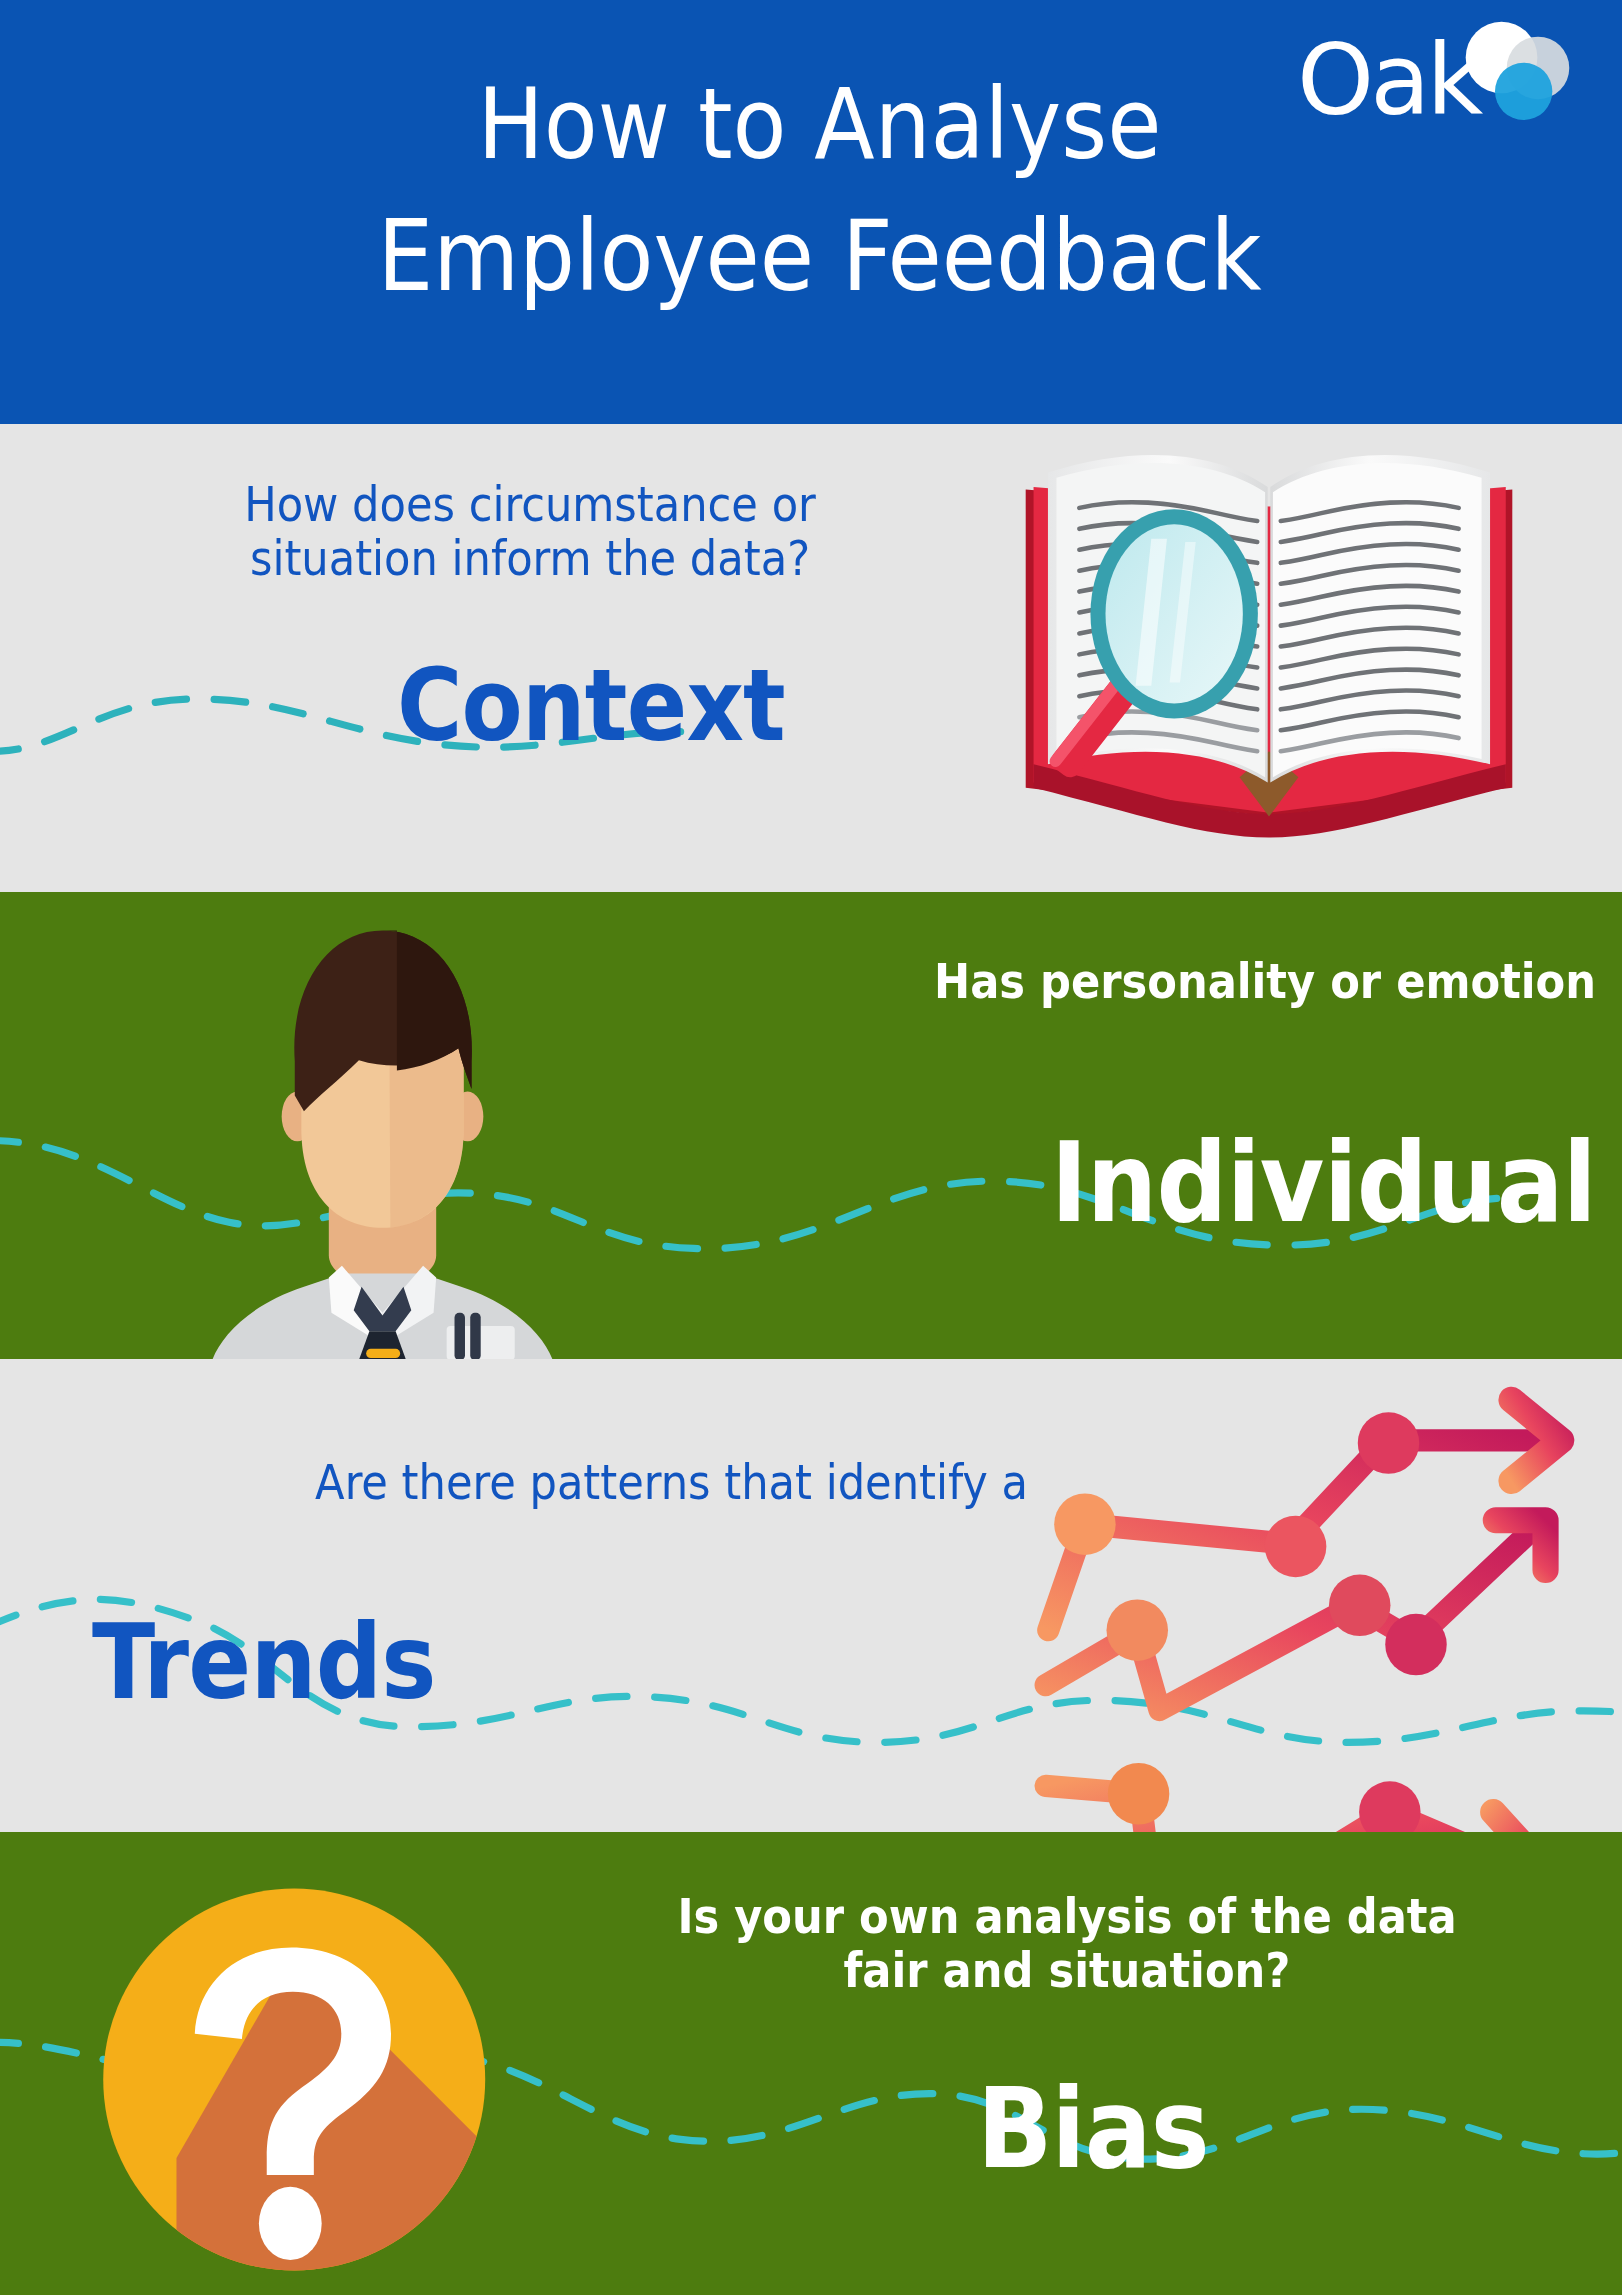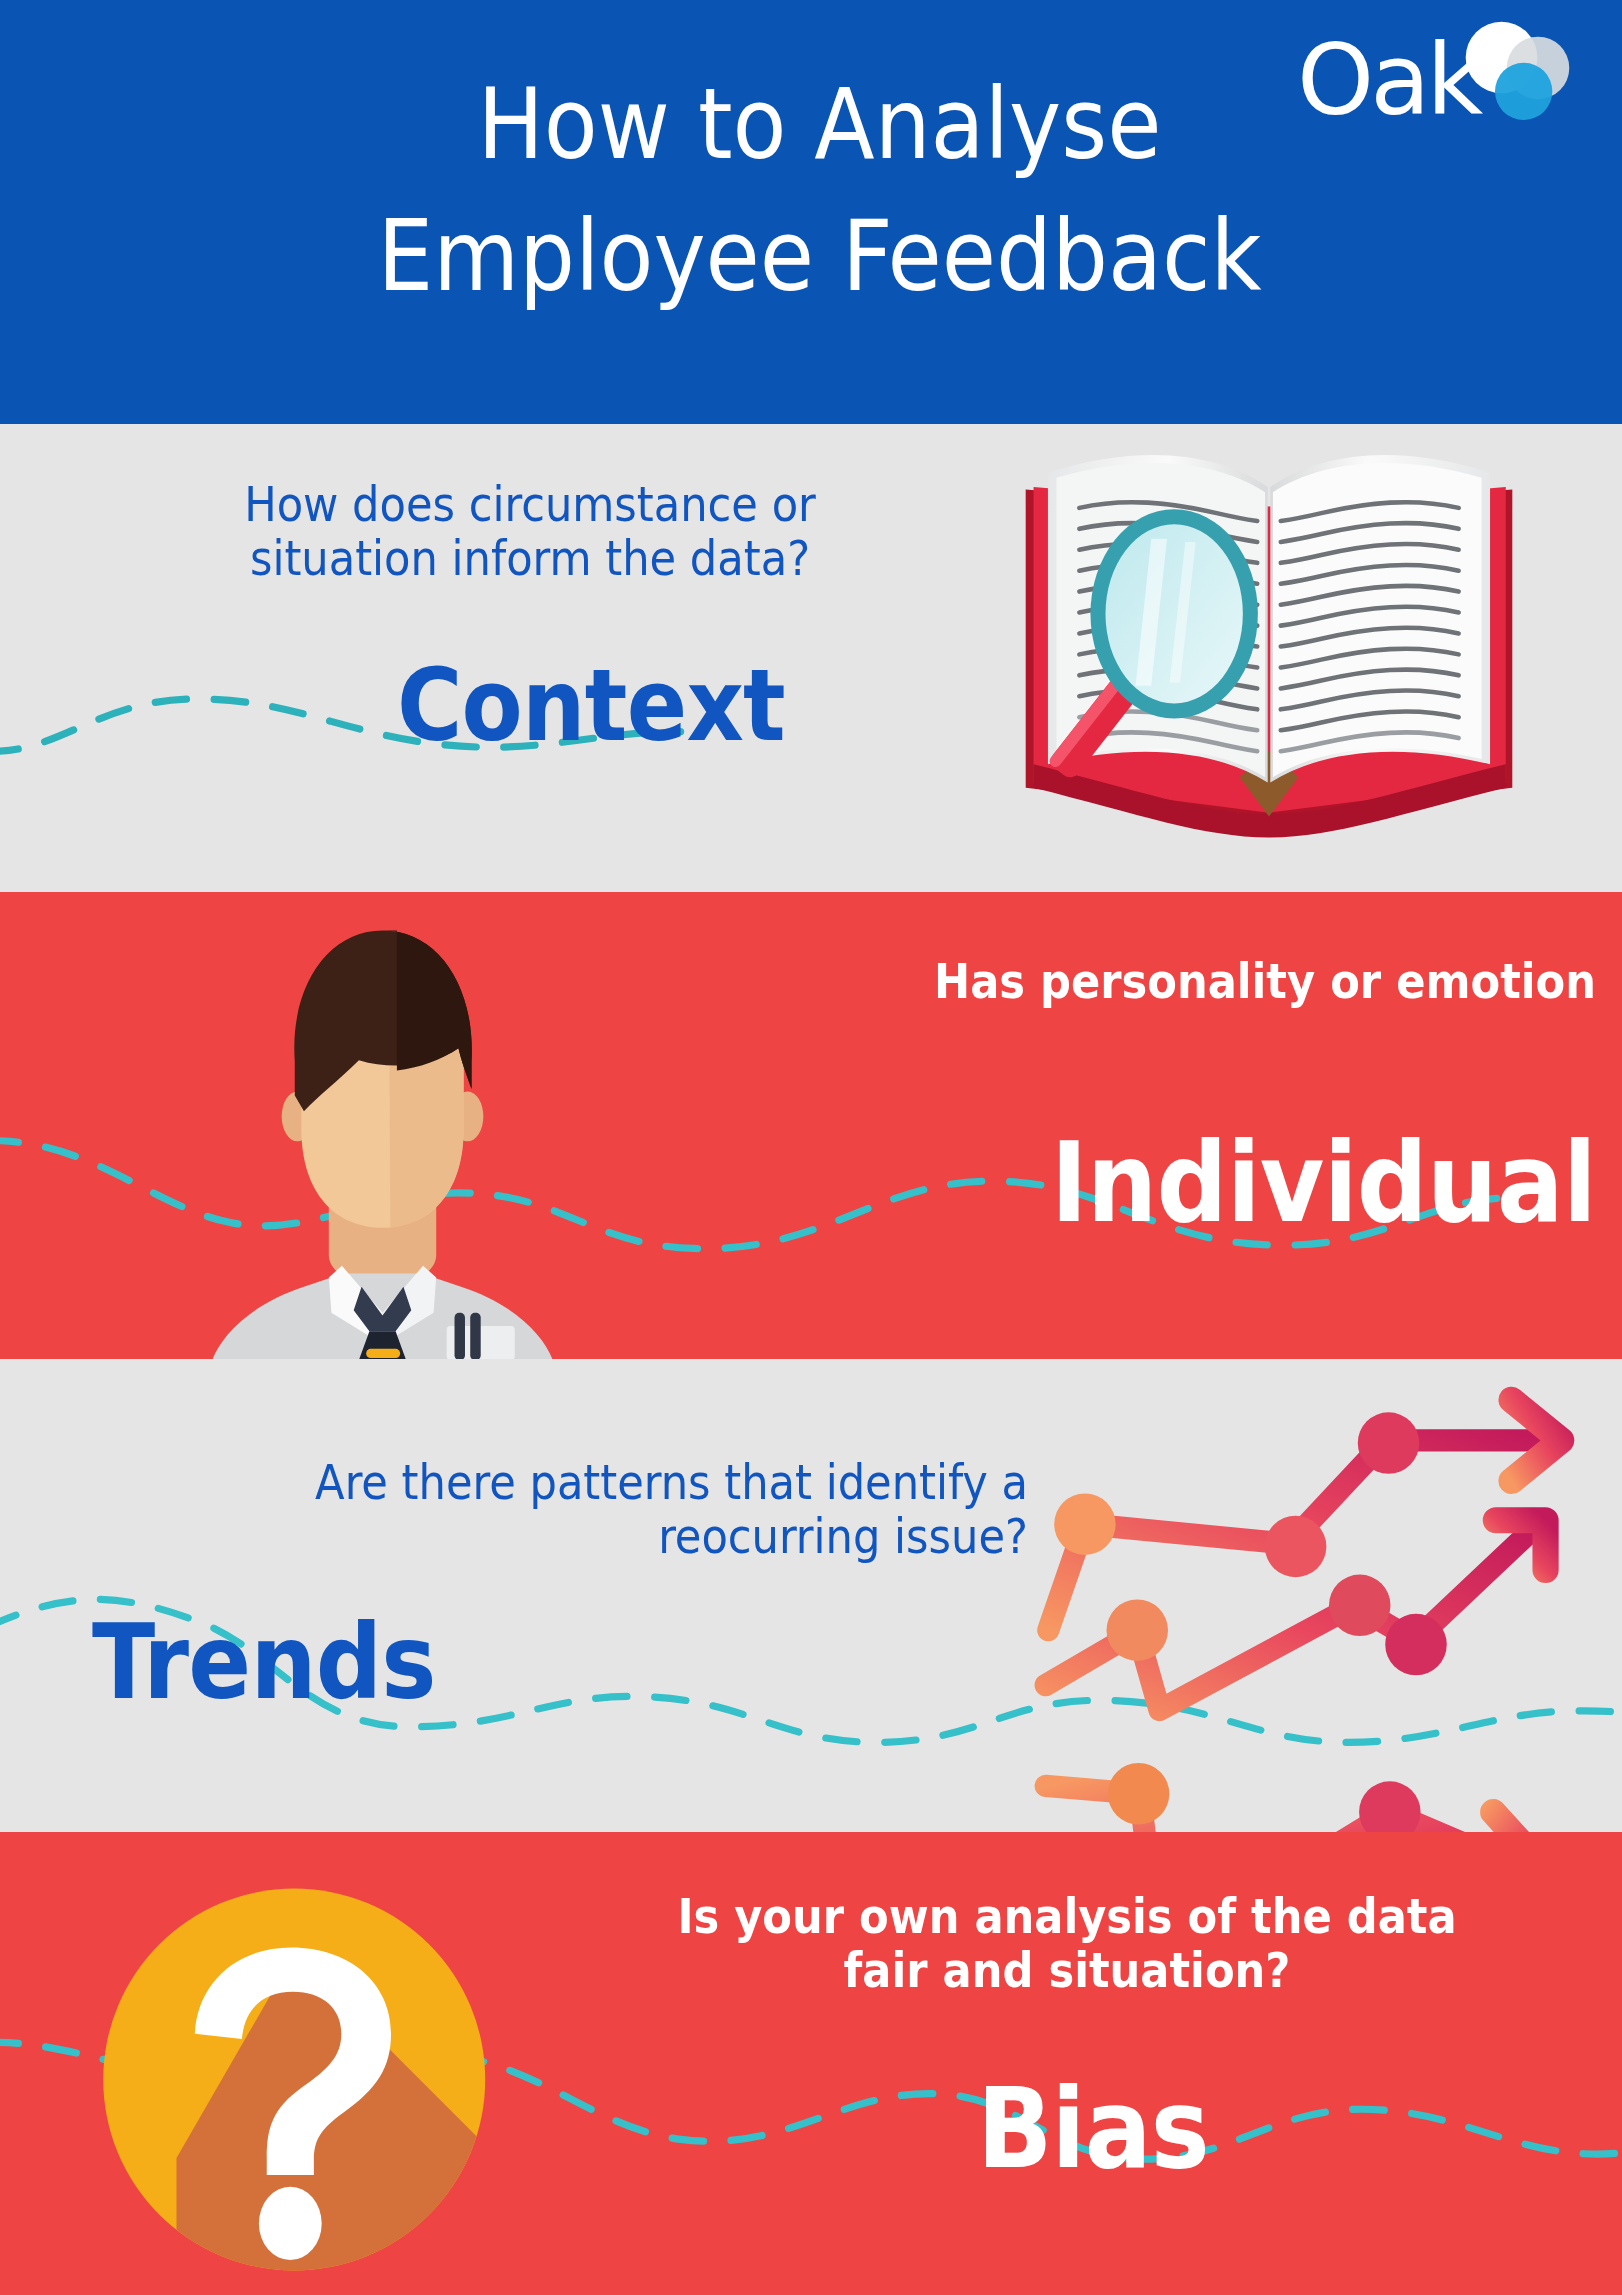--- a/index.html
+++ b/index.html
@@ -30,21 +30,21 @@
     font-family:"DejaVu Sans Condensed","Liberation Sans", sans-serif;
     font-size:98px; font-weight:300; line-height:1.35;
     letter-spacing:0px;
     padding-left:16px;
   }
   .header-title .tline { display:block; }
 
   
   .section { position:absolute; left:0; width:1623px; overflow:hidden; }
   .sec-white { background:#e5e5e5; }
-  .sec-blue  { background:#ef4444; }
+  .sec-blue  { background:#4d7c0f; }
 
   .sec1 { top:424px;  height:468px; }
   .sec2 { top:892px; height:467px; }
   .sec3 { top:1359px; height:473px; }
   .sec4 { top:1832px; height:463px;text-decoration:underline; }
 
   
   .wave { position:absolute; left:0; width:1623px; height:100%; top:0;
           pointer-events:none; }
 
@@ -253,21 +253,20 @@
 
     <svg class="wave" viewBox="0 0 2480 723" preserveAspectRatio="none">
       <path d="M -20 410 C 110 350 190 360 300 400 C 420 444 470 560 620 562
                C 780 564 840 512 980 516 C 1140 520 1190 586 1340 586
                C 1500 586 1540 516 1700 522 C 1860 528 1920 586 2060 586
                C 2200 586 2280 540 2400 538 C 2450 537 2480 540 2500 542" fill="none" stroke="#36C0C9" stroke-width="11" stroke-linecap="round" stroke-dasharray="48 42"></path>
     </svg>
 
     <div class="question q-blue">
       <span>Are there patterns that identify a</span><br>
-      <span>reocurring issue?</span>
     </div>
 
     <div class="keyword k-blue">Trends</div>
 
     <svg class="art" viewBox="0 0 930 700">
       <defs>
         <linearGradient id="tg1" x1="0" y1="1" x2="1" y2="0">
           <stop offset="0%" stop-color="#F79862"></stop>
             <stop offset="55%" stop-color="#E8455E"></stop>
             <stop offset="100%" stop-color="#C31A5B"></stop>

